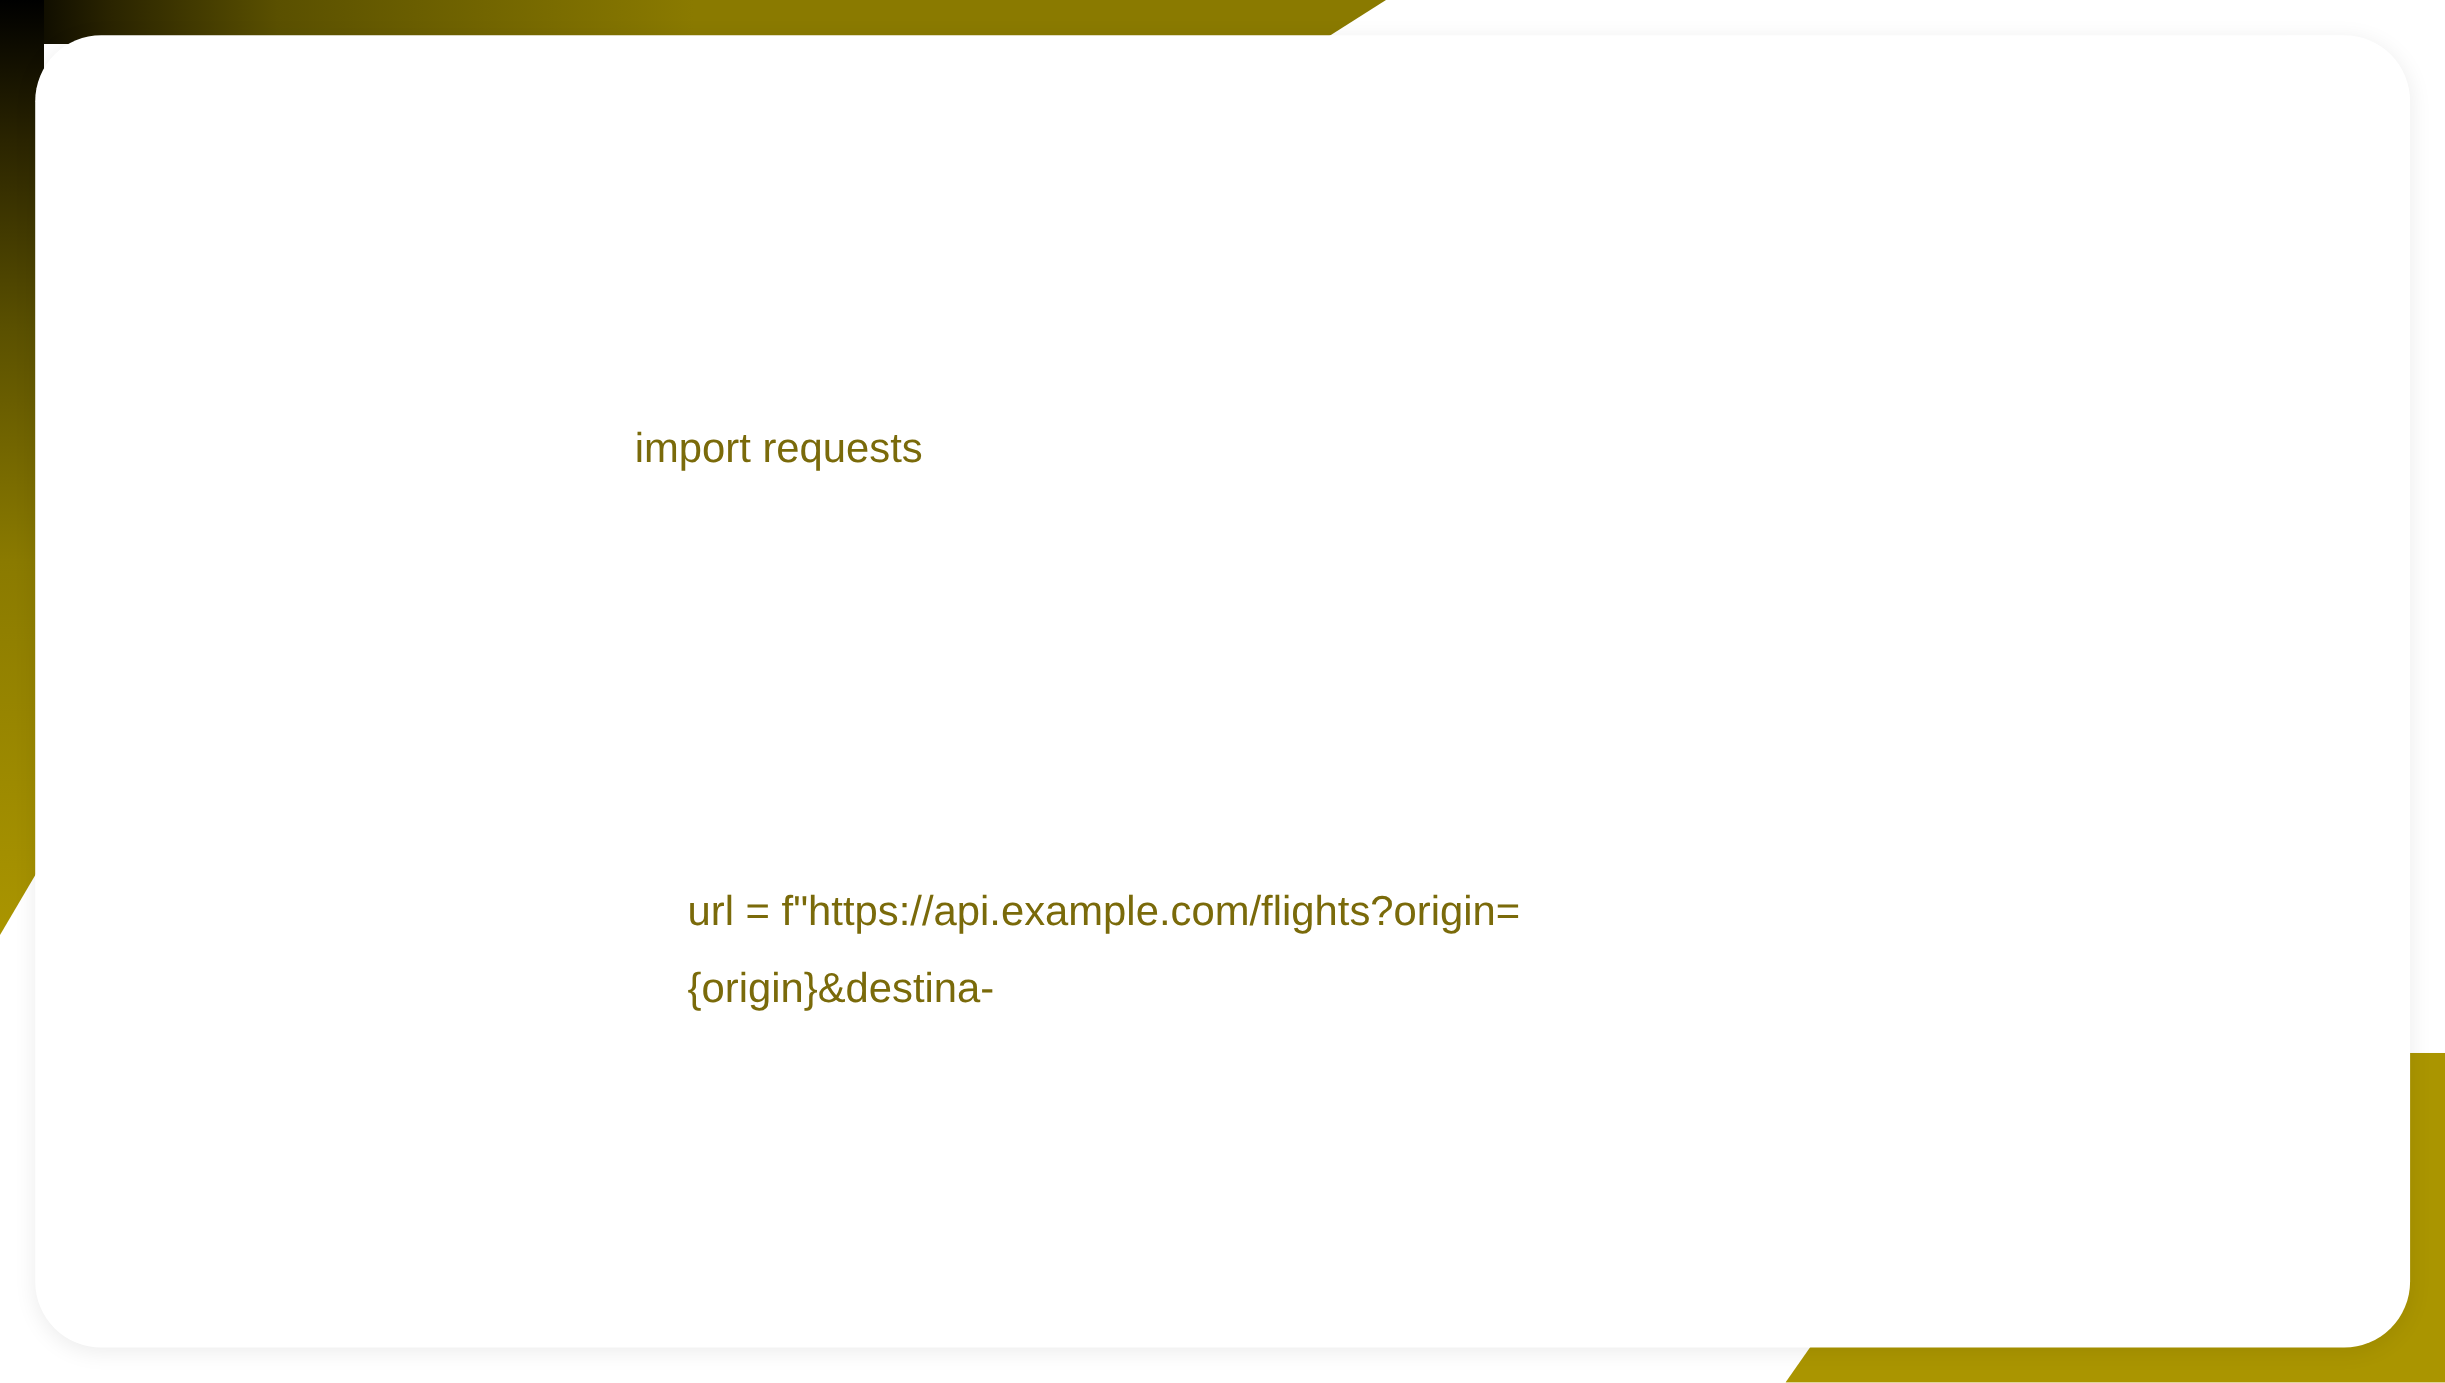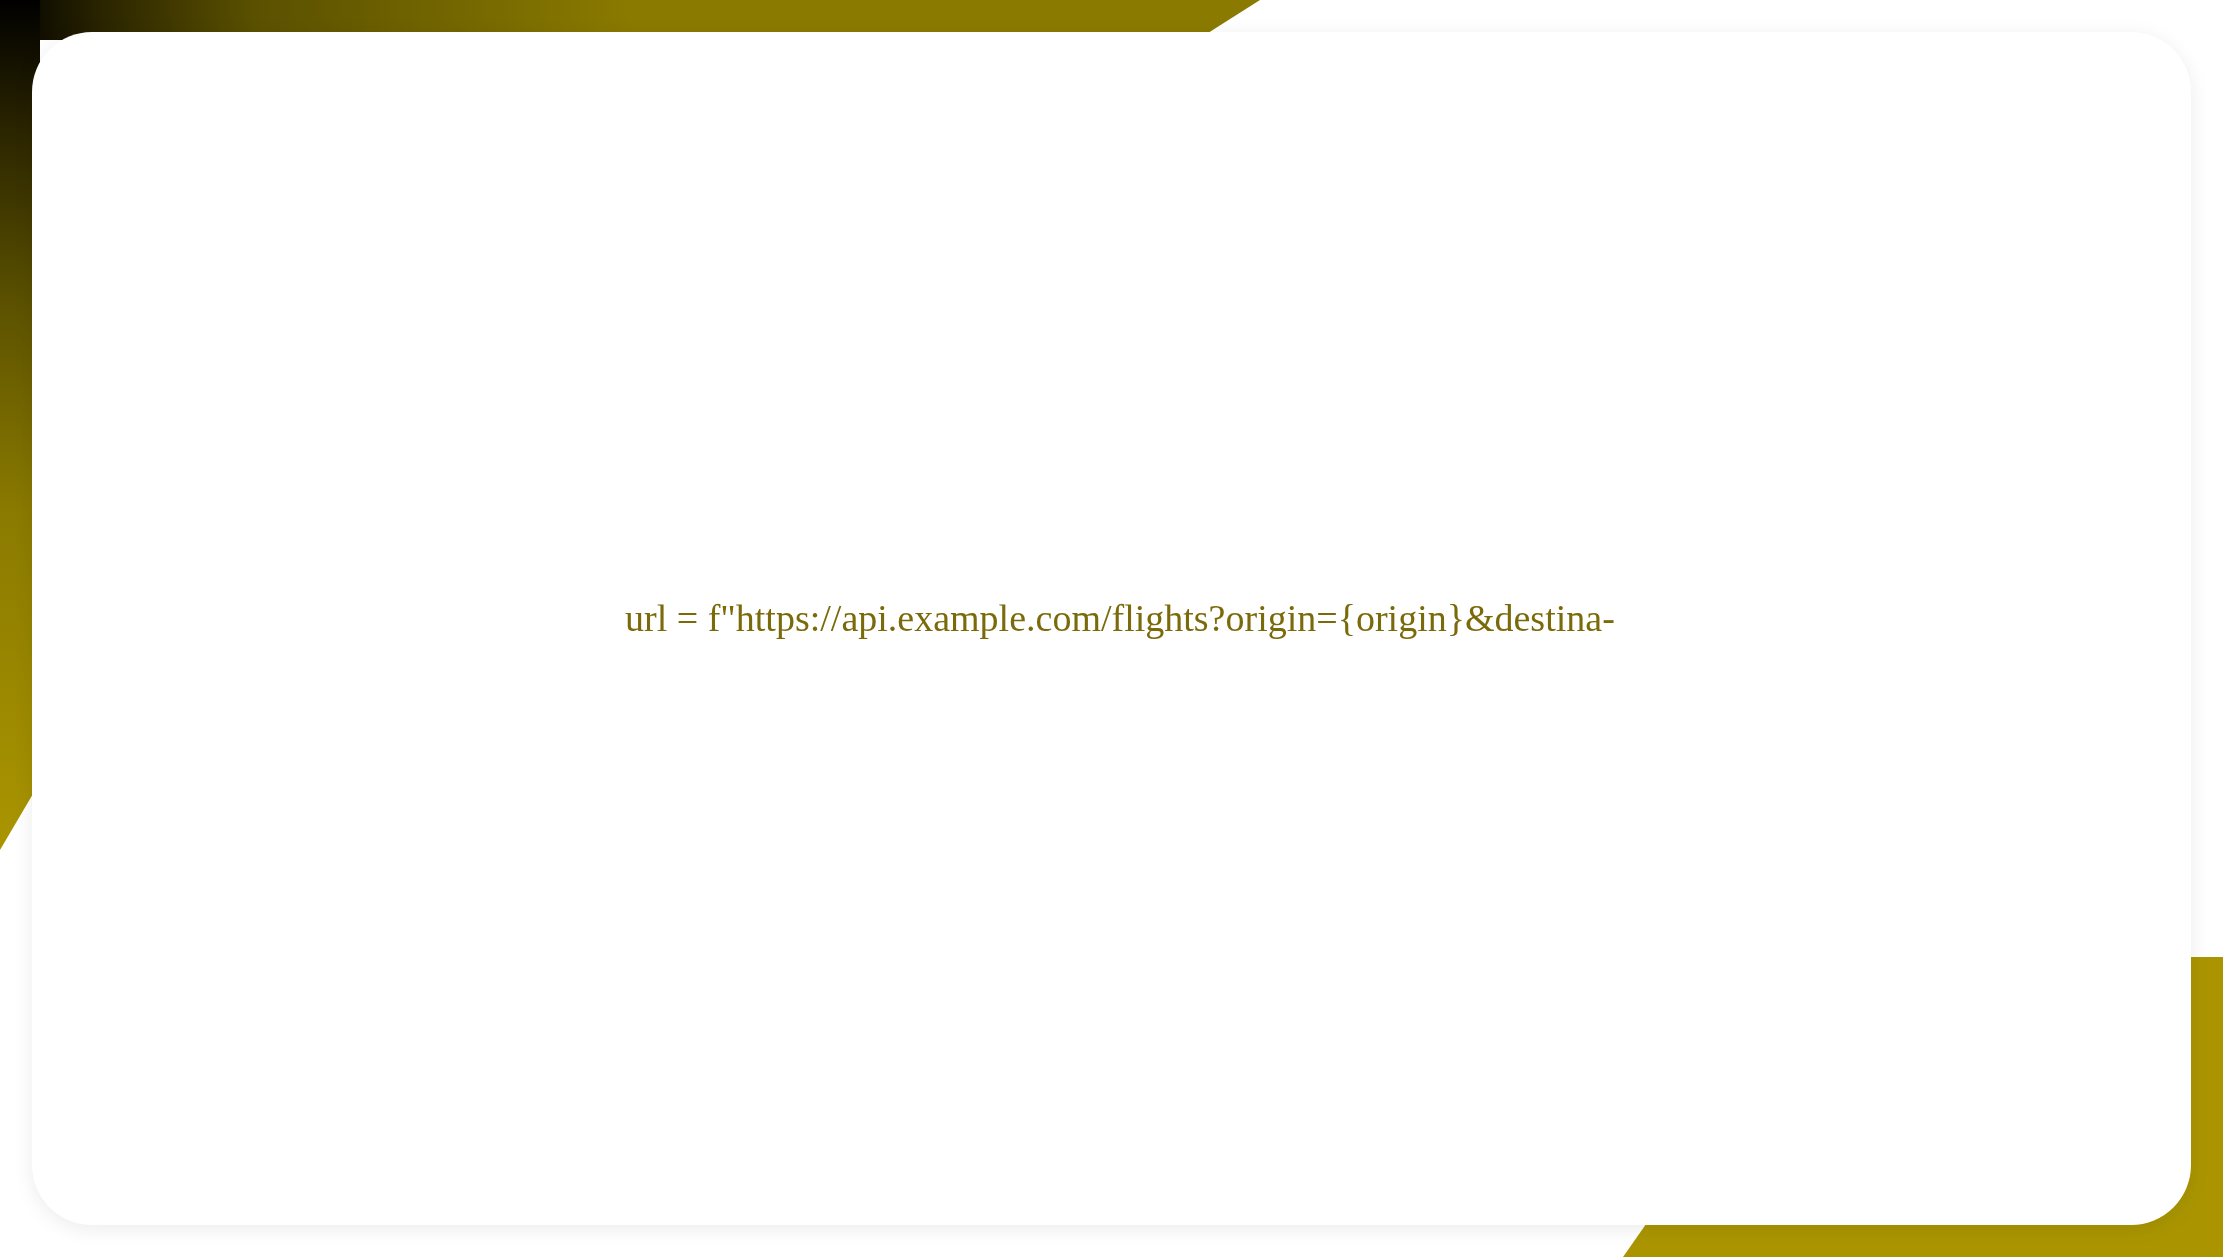--- a/index.html
+++ b/index.html
@@ -59,35 +59,35 @@
       line-height: 1.85;
       color: #7a6a0a;
       white-space: pre-wrap;
       word-break: break-word;
     }
     .code-line {
       display: block;
     }
     .indent {
       padding-left: 48px;
-      font-family: Liberation Serif, serif;
     }
     .blank-line {
       height: 70px;
     }
   </style>
 </head>
 <body>
 
 <div class="bg-top"></div>
 <div class="bg-left"></div>
 <div class="bg-bottom"></div>
 
 <div class="card">
   <div class="code-block">
+    <span class="code-line">import requests</span>
     <div class="blank-line"></div>
     <span class="code-line indent">url = f"https://api.example.com/flights?origin={origin}&amp;destina-</span>
     
     
     
     
     
     
     
   </div>

